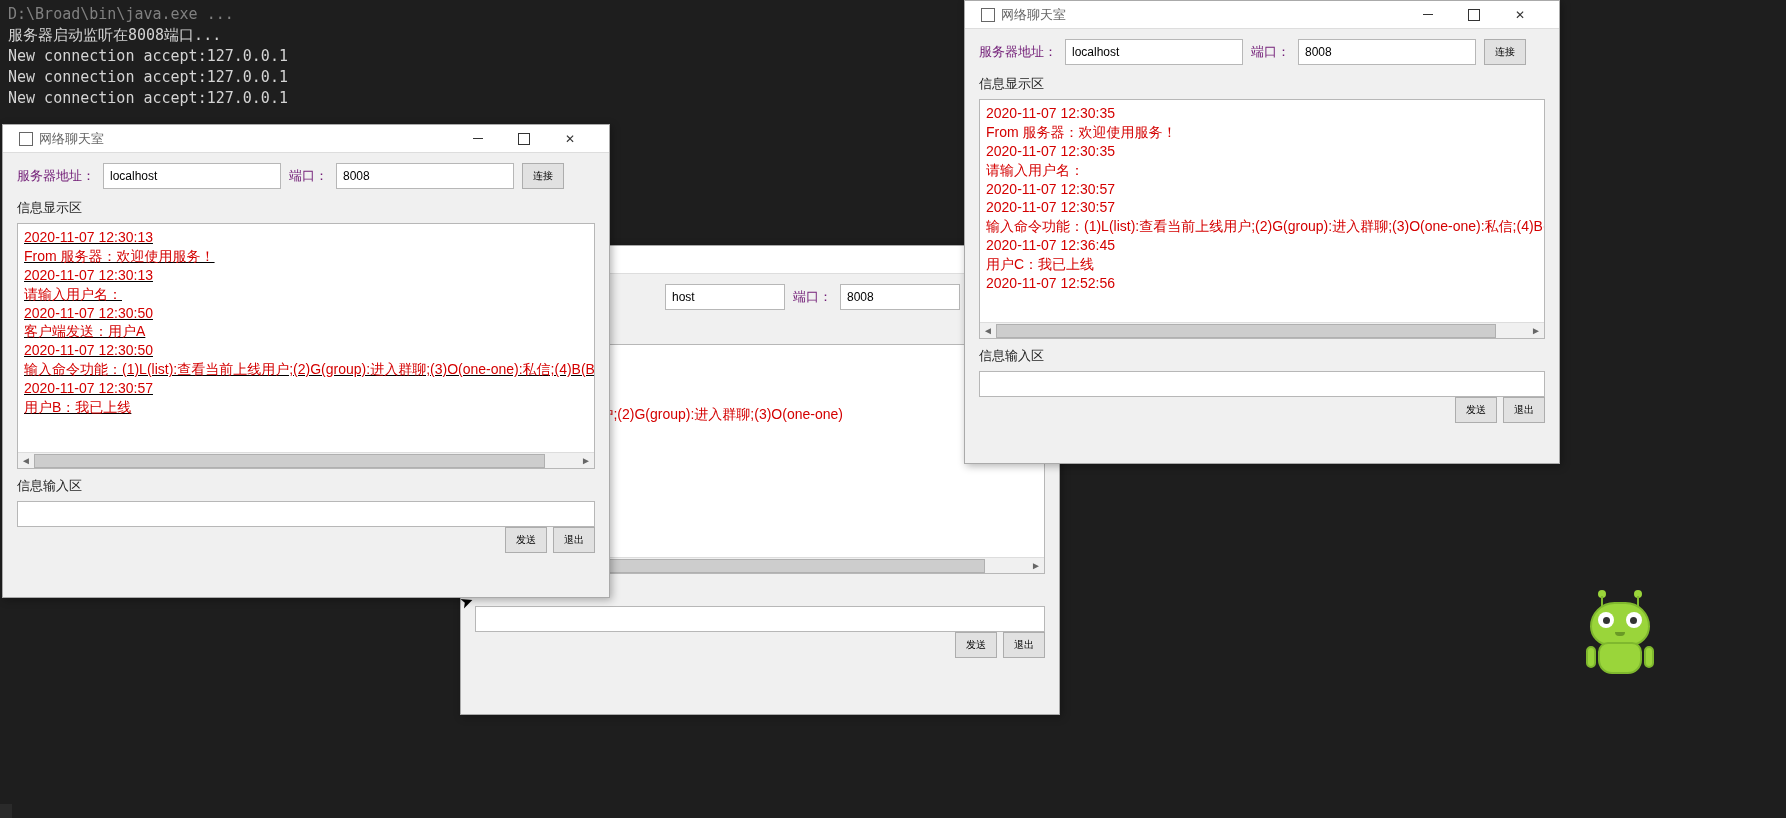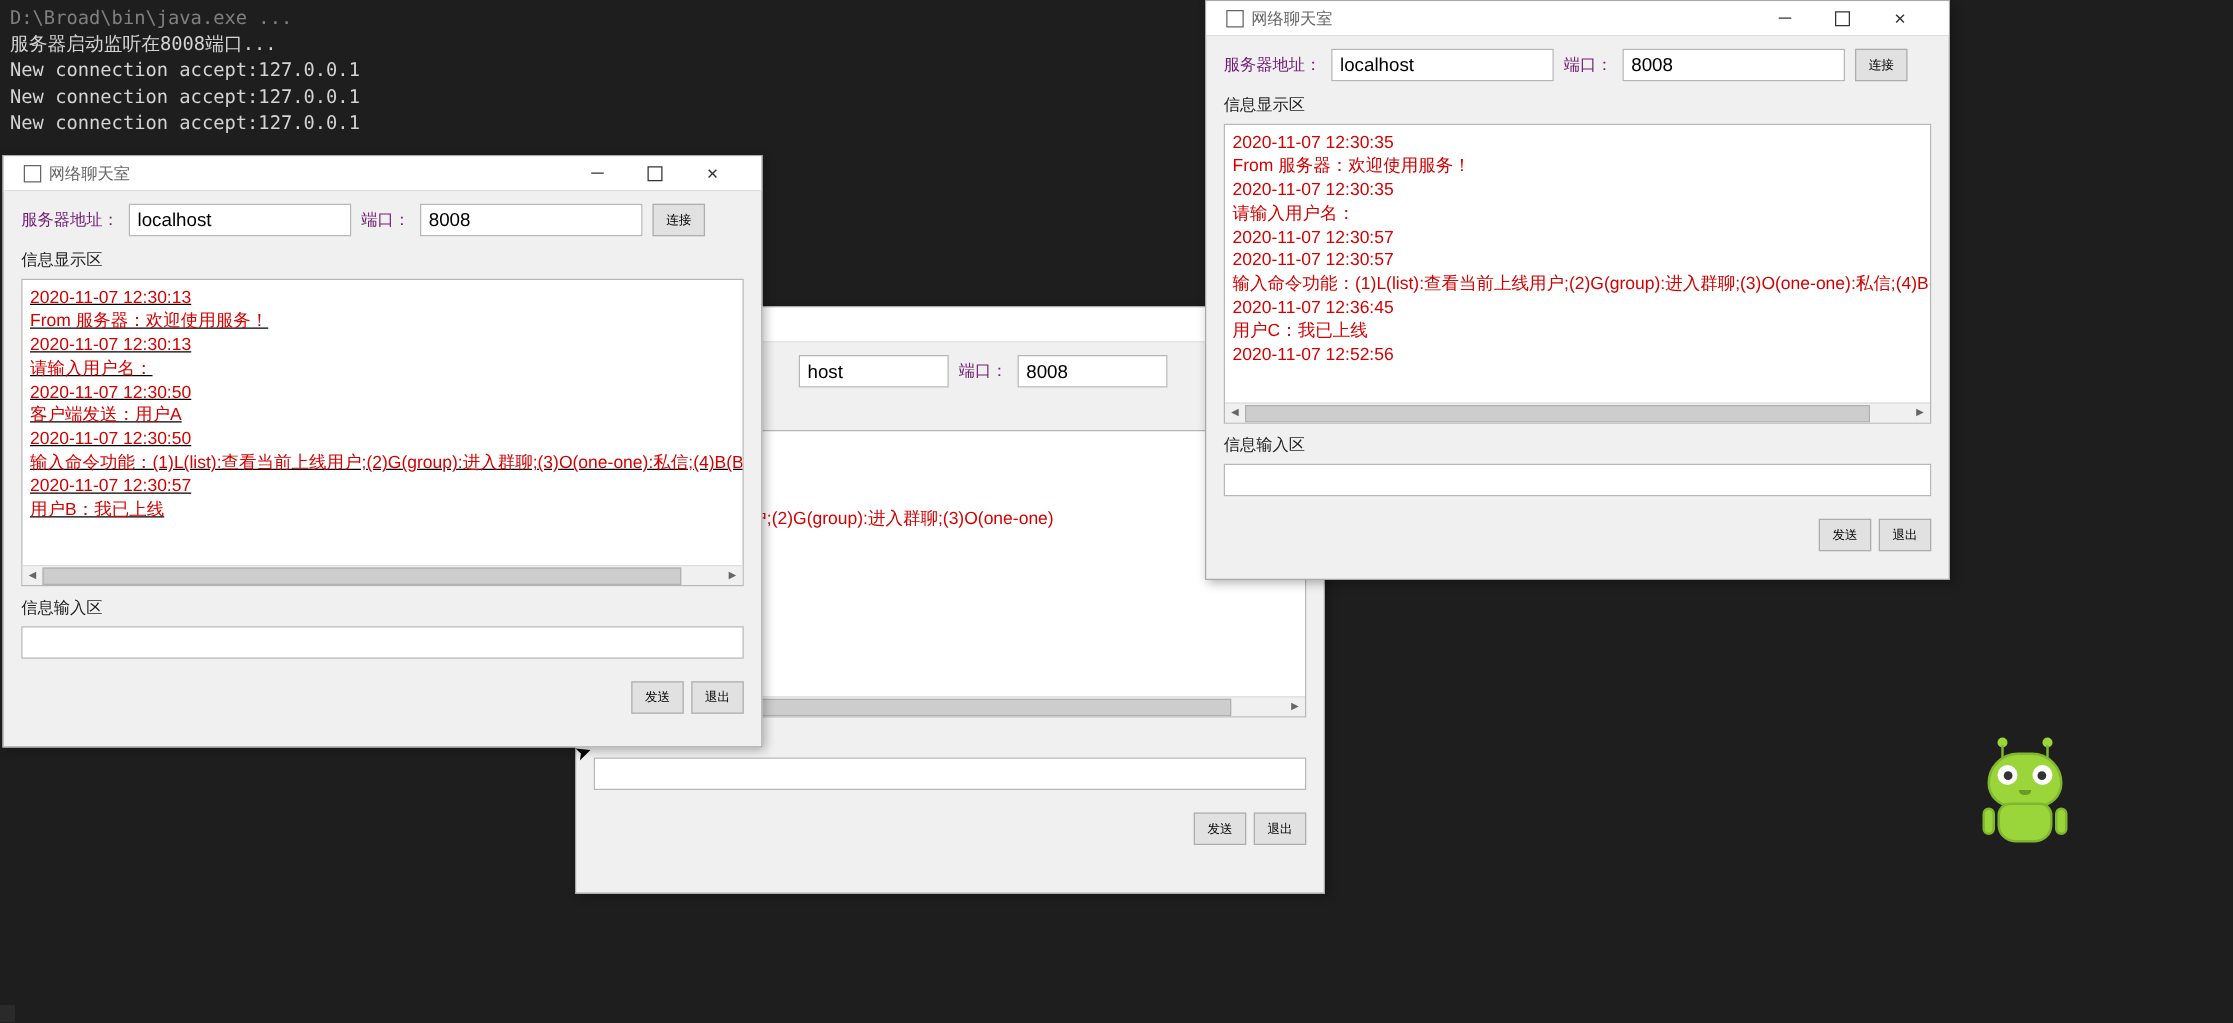--- a/index.html
+++ b/index.html
@@ -59,21 +59,21 @@
       align-items: center;
       gap: 8px;
       margin-bottom: 10px;
     }
     .lbl { color: #701a75; }
     input.text {
       border: 1px solid #b7b7b7;
       background: #fff;
       height: 26px;
       padding: 2px 6px;
-      font-size: 15px;
+      font-size: 12px;
       font-family: inherit;
     }
     .btn {
       border: 1px solid #adadad;
       background: #e1e1e1;
       height: 26px;
       padding: 0 10px;
       font-size: 10px;
       cursor: pointer;
       font-family: inherit;
@@ -123,21 +123,21 @@
       height: 26px;
       border: 1px solid #b7b7b7;
       background: #fff;
       padding: 2px 6px;
       font-size: 13px;
     }
     .button-row {
       display: flex;
       justify-content: flex-end;
       gap: 6px;
-      margin-top: 18px;
+      margin-top: 0;
     }
     
     .back-win .titlebar { background: #fff; }
     
     .robot {
       position: absolute;
       right: 130px;
       bottom: 140px;
       width: 72px;
       height: 90px;
@@ -214,21 +214,21 @@
 <div class="window back-win" style="left:460px; top:245px; width:600px; height:470px;">
   <div class="titlebar">
     <span class="titlebar-title"></span>
     <div class="titlebar-controls">
       <div class="titlebar-btn min"></div>
     </div>
   </div>
   <div class="body-area">
     <div class="row">
       <span class="lbl" style="visibility:hidden;">服务器地址：</span>
-      <input class="text" style="width: 120px; margin-left: 78px;" value="host">
+      <input class="text" style="width: 120px; margin-left: 104px;" value="host">
       <span class="lbl">端口：</span>
       <input class="text" style="width: 120px;" value="8008">
     </div>
     <div class="section-label" style="visibility:hidden;">信息显示区</div>
     <div class="textarea-wrap" style="height:230px;">
       <div class="msg-area" style="padding-top:60px;">
         <div>st):查看当前上线用户;(2)G(group):进入群聊;(3)O(one-one)</div>
       </div>
       <div class="hscroll">
         <div class="hscroll-arrow">◄</div>

